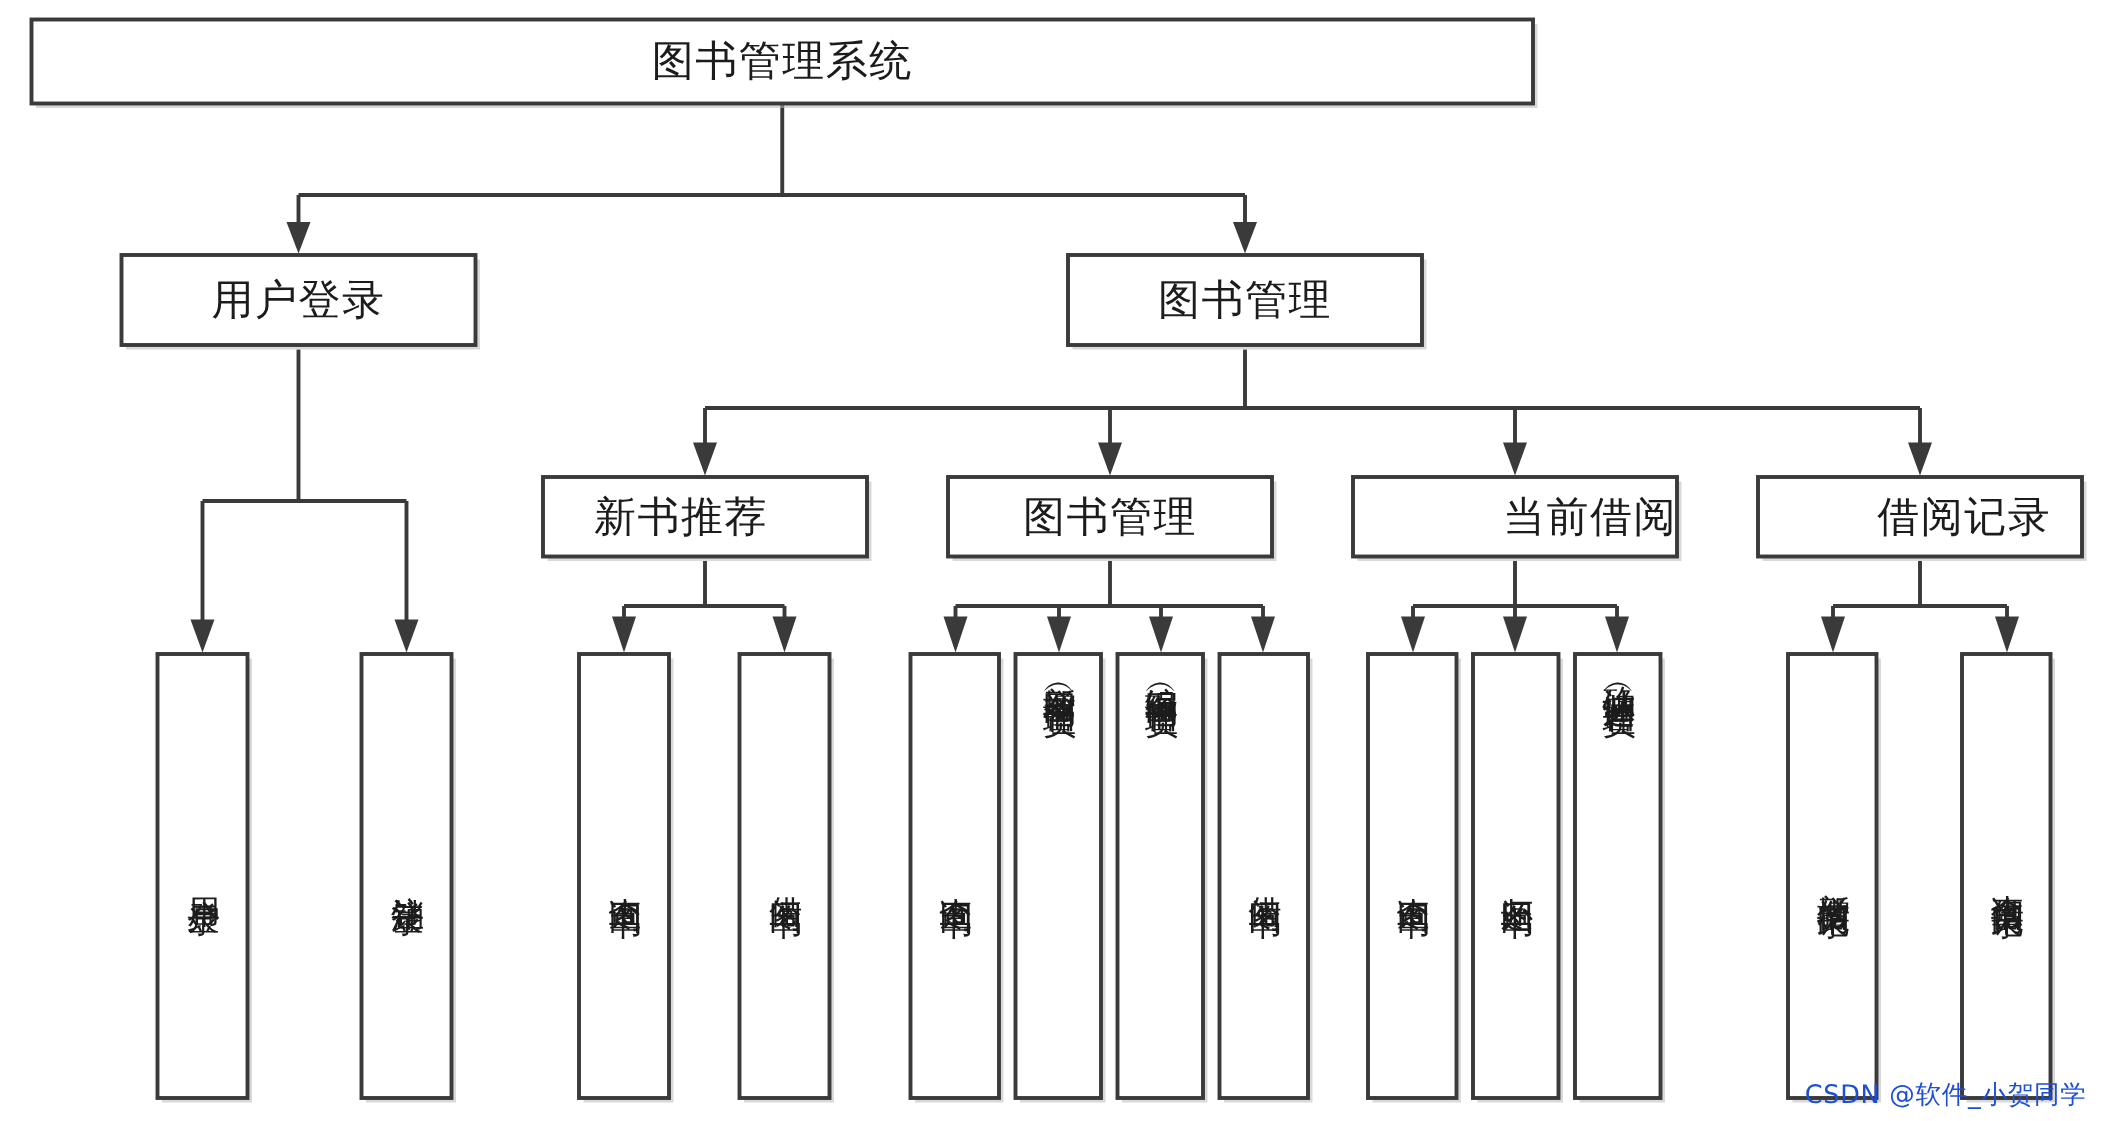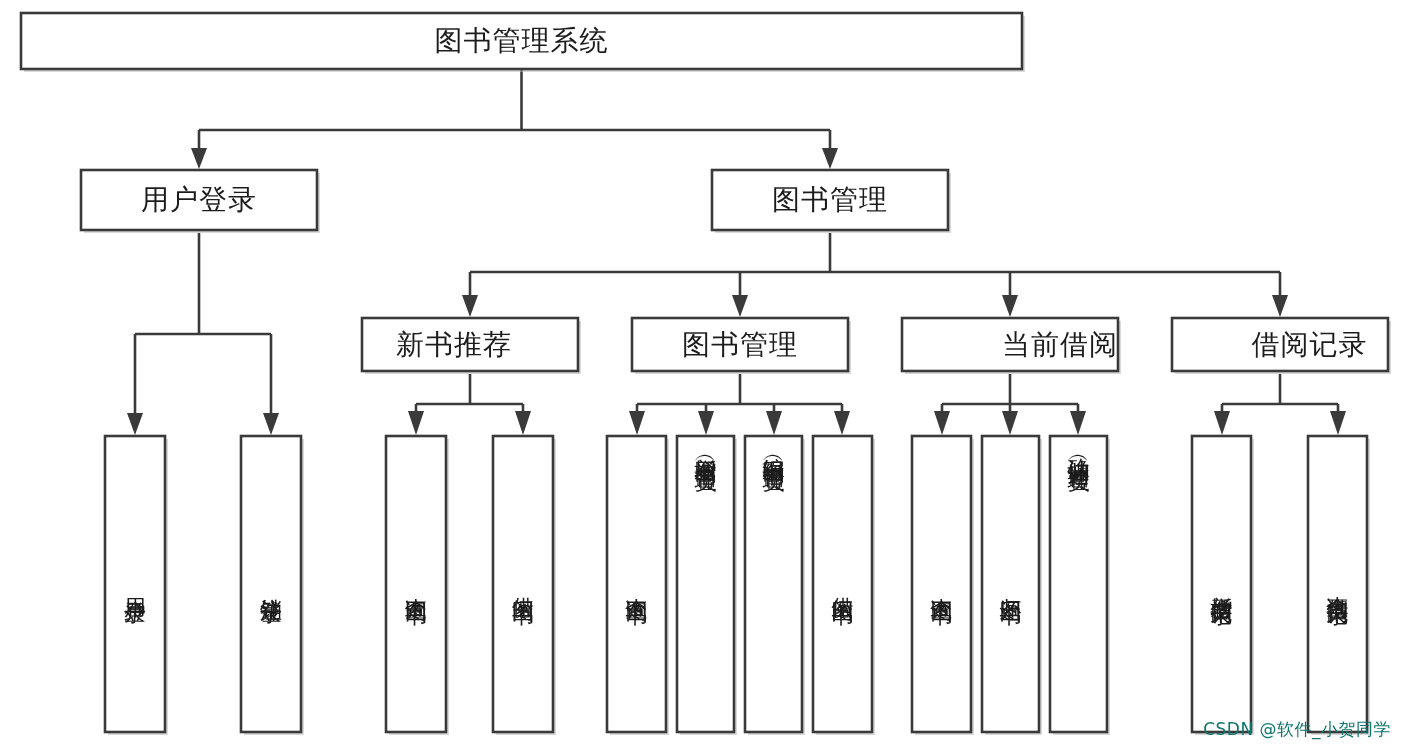--- a/index.html
+++ b/index.html
@@ -76,21 +76,21 @@
     color: #1c1c1c;
     white-space: nowrap;
     letter-spacing: 1px;
   }
   #watermark {
     position: absolute;
     right: 14px;
     bottom: 6px;
     font-family: "DejaVu Sans", "Liberation Sans", sans-serif;
     font-size: 17px;
-    color: #0f766e;
+    color: #1d4ed8;
     letter-spacing: 0.5px;
     white-space: nowrap;
     pointer-events: none;
   }
 </style>
 </head>
 <body>
 
 <div id="diagram-root">
 

